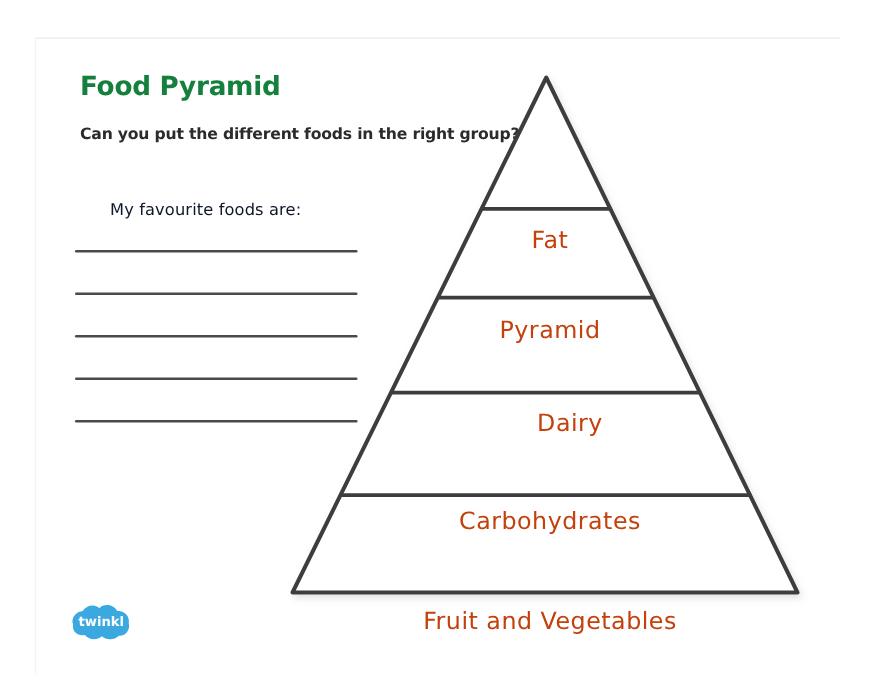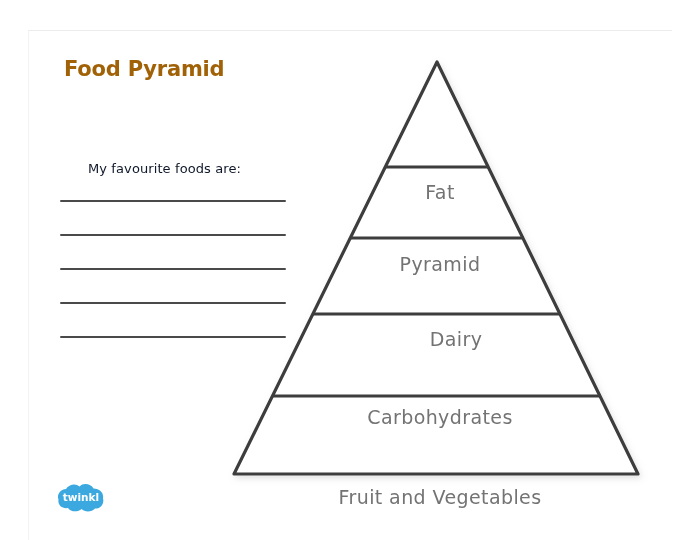--- a/index.html
+++ b/index.html
@@ -36,21 +36,21 @@
     box-sizing: border-box;
   }
 
   .page-title {
     position: absolute;
     left: 64px;
     top: 57px;
     font-family: "DejaVu Sans", sans-serif;
     font-size: 21px;
     font-weight: bold;
-    color: #a16207;
+    color: #15803d;
     letter-spacing: -0.2px;
     white-space: nowrap;
   }
 
   .page-subtitle {
     position: absolute;
     left: 64px;
     top: 99px;
     font-family: "DejaVu Sans", sans-serif;
     font-size: 12.5px;
@@ -98,21 +98,21 @@
     position: absolute;
     left: 0; top: 0;
     width: 460px;
     height: 460px;
   }
   .pyramid-label {
     position: absolute;
     text-align: center;
     font-family: "DejaVu Sans", sans-serif;
     font-weight: normal;
-    color: #737373;
+    color: #c2410c;
     white-space: nowrap;
     letter-spacing: 0.4px;
   }
   .lbl-fat        { left: 0; top: 136px;  width: 460px; font-size: 19px; }
   .lbl-protein    { left: 0; top: 208px;  width: 460px; font-size: 19px; }
   .lbl-dairy      { left: 16px; top: 283px;  width: 460px; font-size: 19px; }
   .lbl-carbs      { left: 0; top: 361px;  width: 460px; font-size: 19px; }
   .lbl-fruitveg   { left: 0; top: 441px;  width: 460px; font-size: 19px; }
 
   
@@ -127,20 +127,21 @@
 </style>
 </head>
 <body>
 
 <div id="worksheet">
 
   <div class="page-sheet"></div>
 
   <div class="page-title">Food Pyramid</div>
 
+  <div class="page-subtitle">Can you put the different foods in the right group?</div>
 
   <div class="prompt-label">My favourite foods are:</div>
 
   <div class="write-lines">
     <div class="write-line"></div>
     <div class="write-line"></div>
     <div class="write-line"></div>
     <div class="write-line"></div>
     <div class="write-line"></div>
   </div>

